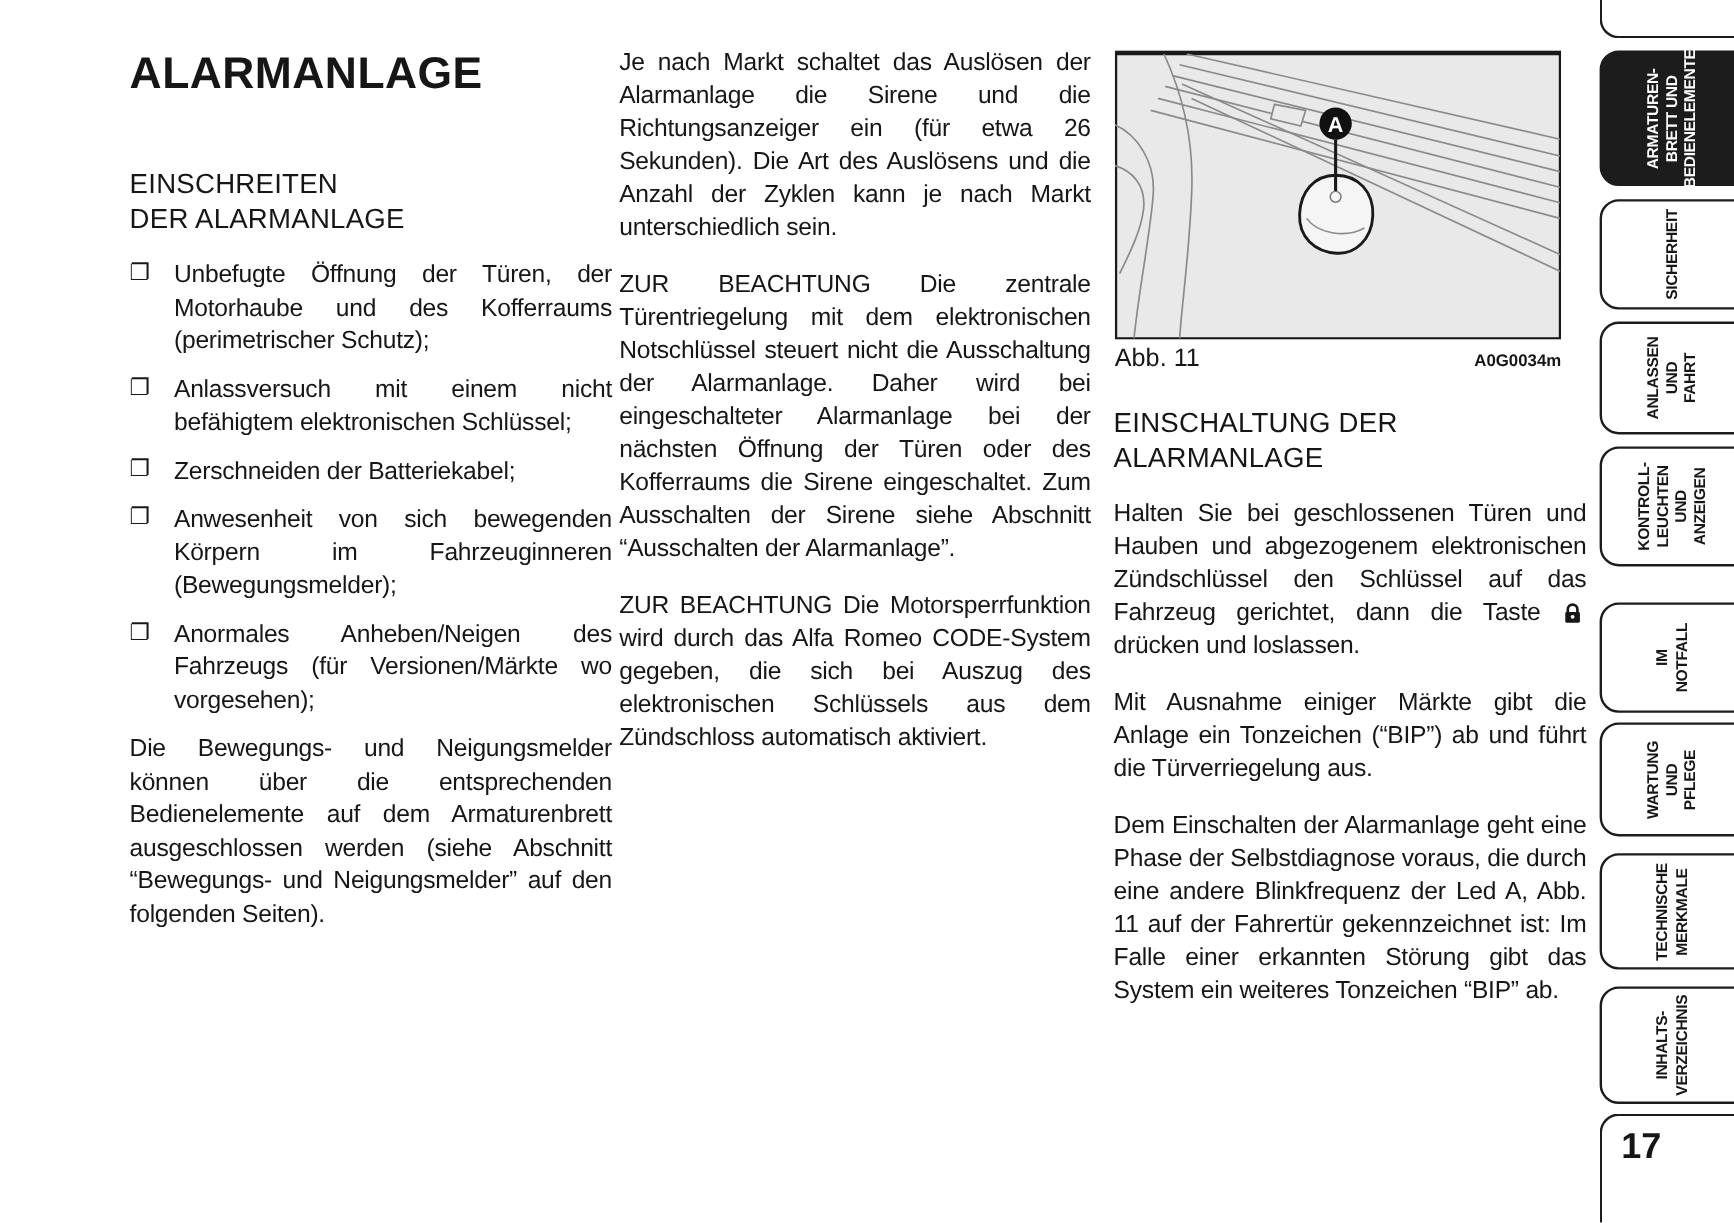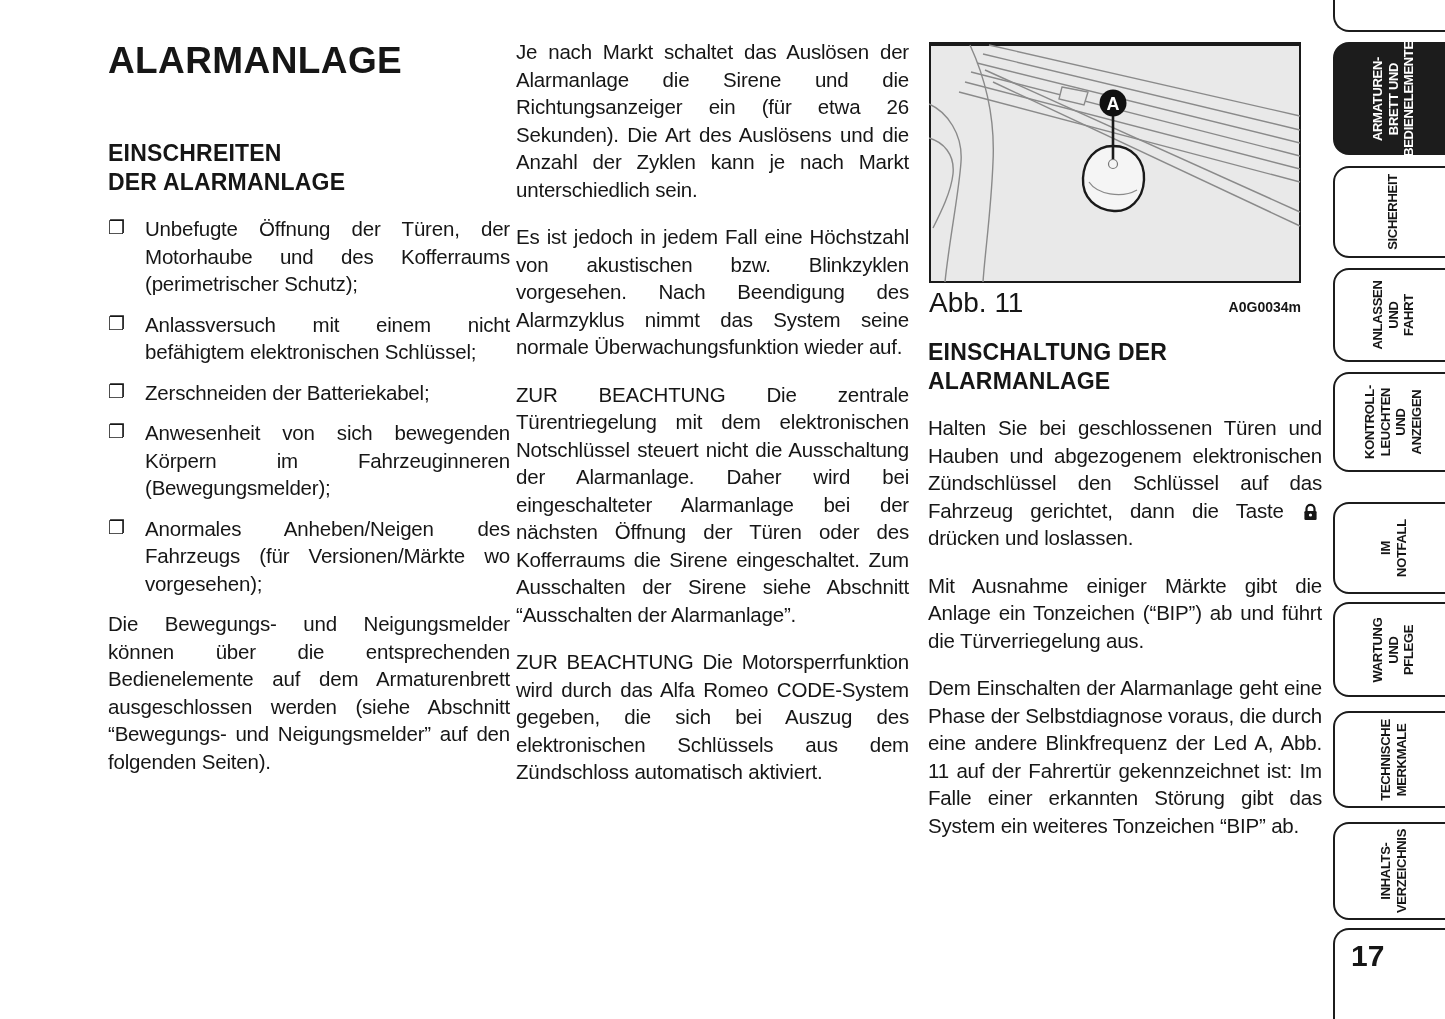--- a/index.html
+++ b/index.html
@@ -4,32 +4,32 @@
 <style>
   html,body{margin:0;padding:0;background:#fff;}
   .page{position:relative;width:1445px;height:1019px;background:#ffffff;overflow:hidden;
         font-family:"Liberation Sans",sans-serif;color:#161616;}
   .col{position:absolute;text-align:justify;font-size:20.5px;line-height:27.5px;letter-spacing:-0.2px;}
   .col p{margin:0 0 20px 0;}
   .col1{left:108px;top:40px;width:402px;}
   .col2{left:516px;top:38px;width:393px;}
   .col3-text{left:928px;top:338px;width:394px;}
   .title{font-size:37px;line-height:42px;font-weight:bold;letter-spacing:0.4px;margin:0 0 57px 0;text-align:left;}
-  .h2{font-size:23px;line-height:28.5px;font-weight:bold;letter-spacing:0.2px;margin:0 0 19px 0;text-align:left;}
+  .h2{font-size:23px;line-height:28.5px;font-weight:normal;letter-spacing:0.2px;margin:0 0 19px 0;text-align:left;}
   .intro{margin-bottom:16px;}
   ul.bullets{list-style:none;margin:0 0 8px 0;padding:0;}
   ul.bullets li{position:relative;padding-left:37px;margin:0 0 13px 0;}
   .bullet-glyph{position:absolute;left:0;top:-1px;font-size:19px;}
   .runin{font-weight:normal;}
   .lock-svg{display:inline-block;vertical-align:-3px;margin:0 3px 0 1px;}
   
   .figure{position:absolute;left:929px;top:42px;width:372px;height:241px;}
   .fig-caption-row{position:absolute;left:929px;top:287px;width:372px;display:flex;
                    justify-content:space-between;align-items:baseline;}
-  .fig-caption{font-size:28px;}
+  .fig-caption{font-size:21px;}
   .fig-code{font-size:14px;font-weight:bold;}
   
   .sidebar{position:absolute;right:0;top:0;width:118px;height:1019px;overflow:hidden;}
   .tab{position:absolute;left:6px;width:130px;background:#fff;border:2px solid #1c1c1c;
        border-radius:16px 0 0 16px;box-sizing:border-box;}
   .tab.active{background:#1c1c1c;color:#fff;}
   .tab-label{position:absolute;top:50%;left:46%;transform:translate(-50%,-50%) rotate(-90deg);
              white-space:pre-line;text-align:center;font-size:13px;font-weight:bold;
              line-height:15.5px;letter-spacing:-0.3px;}
   .tab-stub-top{position:absolute;left:6px;top:-18px;width:130px;height:50px;
@@ -65,21 +65,20 @@
         <span>Anwesenheit von sich bewegenden Körpern im Fahrzeuginneren (Bewegungsmelder);</span></li>
       <li>
         <span class="bullet-glyph">❐</span>
         <span>Anormales Anheben/Neigen des Fahrzeugs (für Versionen/Märkte wo vorgesehen);</span></li>
     </ul>
     <p>Die Bewegungs- und Neigungsmelder können über die entsprechenden Bedienelemente auf dem Armaturenbrett ausgeschlossen werden (siehe Abschnitt “Bewegungs- und Neigungsmelder” auf den folgenden Seiten).</p>
   </div>
 
   <div class="col col2">
     <p>Je nach Markt schaltet das Auslösen der Alarmanlage die Sirene und die Richtungsanzeiger ein (für etwa 26 Sekunden). Die Art des Auslösens und die Anzahl der Zyklen kann je nach Markt unterschiedlich sein.</p>
-    <p>Es ist jedoch in jedem Fall eine Höchstzahl von akustischen bzw. Blinkzyklen vorgesehen. Nach Beendigung des Alarmzyklus nimmt das System seine normale Überwachungsfunktion wieder auf.</p>
     <p><span class="runin">ZUR BEACHTUNG</span>
       <span>Die zentrale Türentriegelung mit dem elektronischen Notschlüssel steuert nicht die Ausschaltung der Alarmanlage. Daher wird bei eingeschalteter Alarmanlage bei der nächsten Öffnung der Türen oder des Kofferraums die Sirene eingeschaltet. Zum Ausschalten der Sirene siehe Abschnitt “Ausschalten der Alarmanlage”.</span></p>
     <p><span class="runin">ZUR BEACHTUNG</span>
       <span>Die Motorsperrfunktion wird durch das Alfa Romeo CODE-System gegeben, die sich bei Auszug des elektronischen Schlüssels aus dem Zündschloss automatisch aktiviert.</span></p>
   </div>
 
   <div class="figure">
     <svg width="372" height="241" viewBox="0 0 372 241">
       <rect x="1" y="1" width="370" height="239" fill="#e9e9e9" stroke="#1a1a1a" stroke-width="2"></rect>
       <line x1="1" y1="2.5" x2="371" y2="2.5" stroke="#1a1a1a" stroke-width="3"></line>

